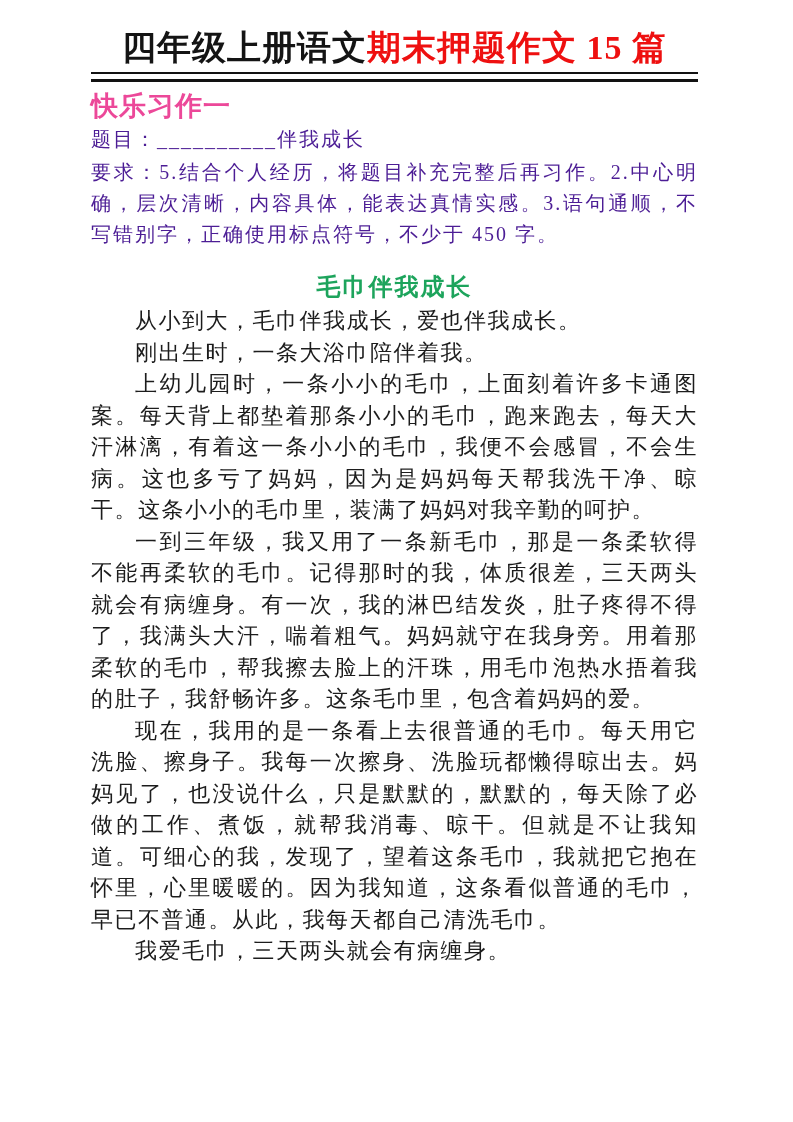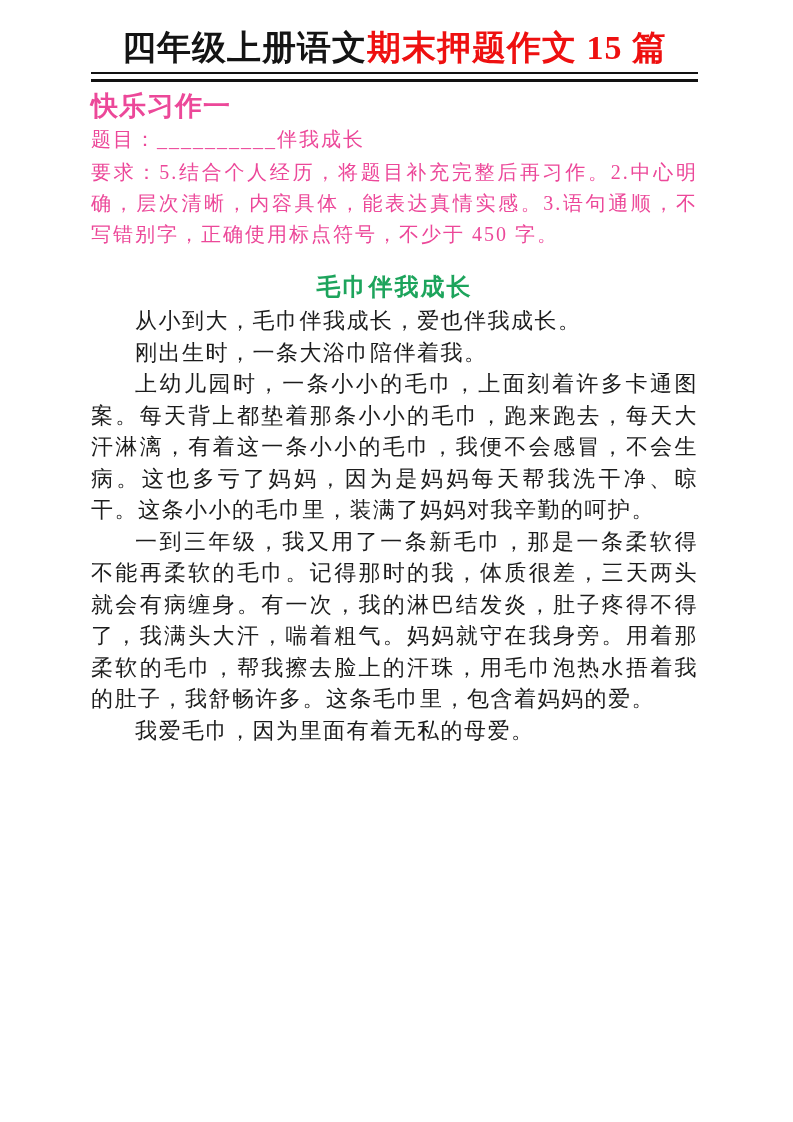--- a/index.html
+++ b/index.html
@@ -41,21 +41,21 @@
     margin: 8px 0 2px 0;
     font-size: 27px;
     line-height: 32px;
     font-weight: bold;
     color: #ec4899;
     letter-spacing: 1px;
   }
   
   .prompt-line {
     margin: 2px 0 0 0;
-    color: #ec4899;
+    color: #4c1d95;
     font-size: 20px;
     line-height: 31px;
     letter-spacing: 2px;
     text-align: justify;
   }
   
   .essay-title {
     margin: 22px 0 3px 0;
     text-align: center;
     font-size: 24px;
@@ -92,15 +92,16 @@
   <p class="prompt-line">题目：__________伴我成长</p>
 
   <p class="prompt-line">要求：5.结合个人经历，将题目补充完整后再习作。2.中心明确，层次清晰，内容具体，能表达真情实感。3.语句通顺，不写错别字，正确使用标点符号，不少于 450 字。</p>
 
   <h3 class="essay-title">毛巾伴我成长</h3>
 
   <p class="body-para">从小到大，毛巾伴我成长，爱也伴我成长。</p>
   <p class="body-para">刚出生时，一条大浴巾陪伴着我。</p>
   <p class="body-para">上幼儿园时，一条小小的毛巾，上面刻着许多卡通图案。每天背上都垫着那条小小的毛巾，跑来跑去，每天大汗淋漓，有着这一条小小的毛巾，我便不会感冒，不会生病。这也多亏了妈妈，因为是妈妈每天帮我洗干净、晾干。这条小小的毛巾里，装满了妈妈对我辛勤的呵护。</p>
   <p class="body-para">一到三年级，我又用了一条新毛巾，那是一条柔软得不能再柔软的毛巾。记得那时的我，体质很差，三天两头就会有病缠身。有一次，我的淋巴结发炎，肚子疼得不得了，我满头大汗，喘着粗气。妈妈就守在我身旁。用着那柔软的毛巾，帮我擦去脸上的汗珠，用毛巾泡热水捂着我的肚子，我舒畅许多。这条毛巾里，包含着妈妈的爱。</p>
-  <p class="body-para">我爱毛巾，因为里面有着无私的母爱。</p>
+  <p class="body-para">现在，我用的是一条看上去很普通的毛巾。每天用它洗脸、擦身子。我每一次擦身、洗脸玩都懒得晾出去。妈妈见了，也没说什么，只是默默的，默默的，每天除了必做的工作、煮饭，就帮我消毒、晾干。但就是不让我知道。可细心的我，发现了，望着这条毛巾，我就把它抱在怀里，心里暖暖的。因为我知道，这条看似普通的毛巾，早已不普通。从此，我每天都自己清洗毛巾。</p>
+  <p class="body-para">我爱毛巾，三天两头就会有病缠身。</p>
 
 </div>
 
 </body></html>

